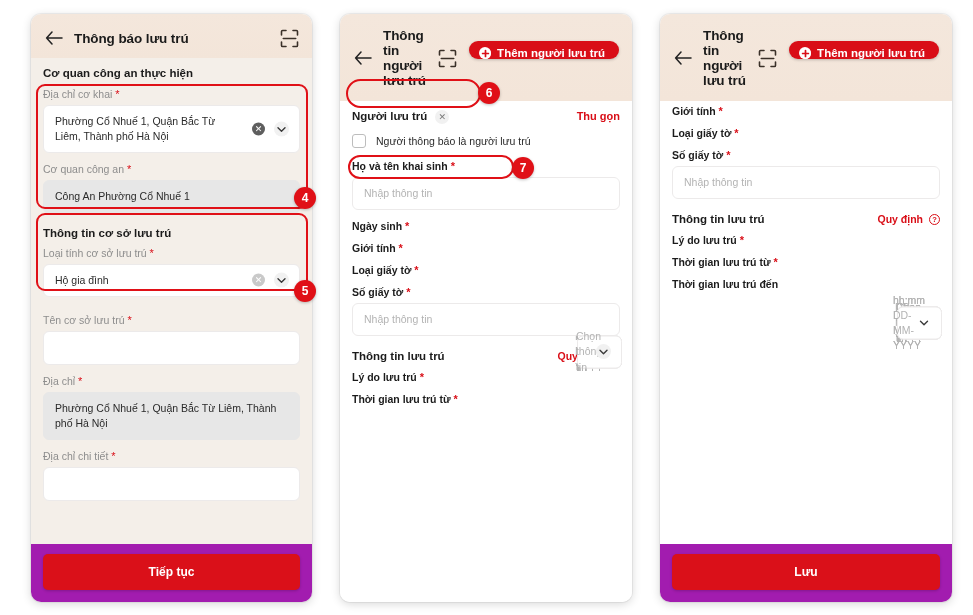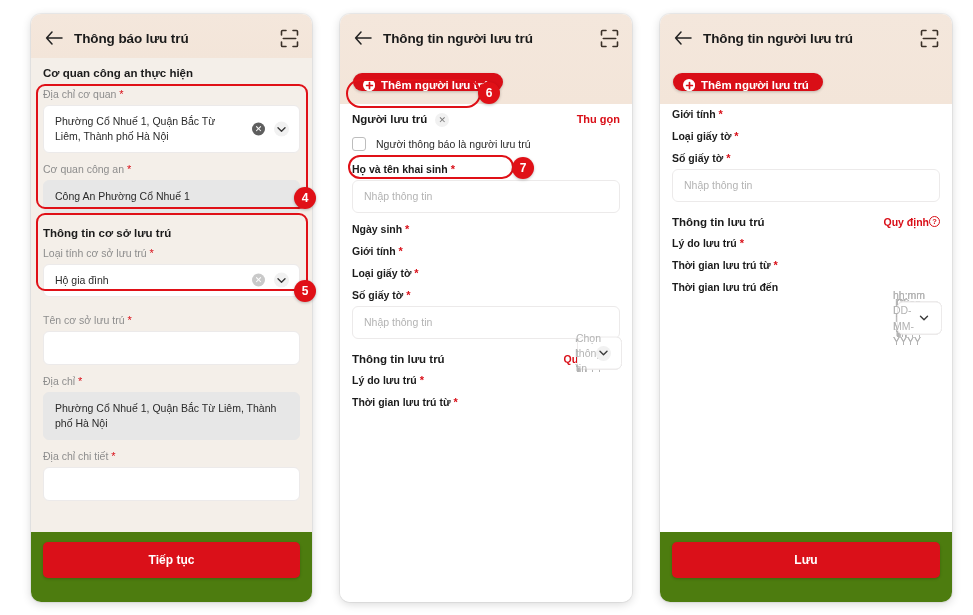--- a/index.html
+++ b/index.html
@@ -47,21 +47,21 @@
   .header-title {
     flex: 1;
     font-size: 13.5px;
     font-weight: bold;
     color: #1b1b1b;
     letter-spacing: -0.1px;
   }
   .scan-icon { width: 19px; height: 19px; flex: 0 0 19px; }
 
   
-  .phone-header.with-action { flex-direction: column; align-items: stretch; gap: 12px; padding-bottom: 13px; }
+  .phone-header.with-action { flex-direction: row; align-items: stretch; gap: 12px; padding-bottom: 13px; }
   .hrow { display: flex; align-items: center; gap: 10px; }
   .add-btn {
     margin-top: 13px;
     align-self: flex-start;
     background: #d90e17;
     color: #fff;
     border-radius: 999px;
     padding: 6px 14px 0 10px;
     font-size: 11.5px;
     font-weight: bold;
@@ -174,33 +174,33 @@
   .cbtext { font-size: 10.5px; color: #2a2a2a; }
 
   
   .sechead {
     display: flex; align-items: center;
     margin: 14px 0 9px 0;
   }
   .sechead .t { font-size: 11.5px; font-weight: bold; color: #1b1b1b; }
   .sechead .l {
     margin-left: auto; color: #d90e17; font-size: 10.5px; font-weight: bold;
-    display: inline-flex; align-items: flex-start; gap: 0;
+    display: inline-flex; align-items: center; gap: 6px;
   }
   .qmark {
     width: 11px; height: 11px; border-radius: 50%;
     border: 1px solid #d90e17; color: #d90e17;
     font-size: 7.5px; line-height: 9px; text-align: center; font-weight: bold;
   }
 
   
   .footer {
     flex: 0 0 auto;
-    background: #4d7c0f;
-    padding: 10px 12px 24px 12px;
+    background: #a21caf;
+    padding: 10px 12px 12px 12px;
   }
   .primary-btn {
     display: block; width: 100%;
     background: #da1019;
     color: #fff;
     text-align: center;
     font-size: 12px; font-weight: bold;
     border-radius: 5px;
     padding: 11px 0;
     box-shadow: 0 1px 3px rgba(0,0,0,.2);
@@ -250,21 +250,21 @@
           </g>
         </svg>
       </div>
     </div>
 
     <div class="body beige">
       <div class="pad">
         <div class="section-title">Cơ quan công an thực hiện</div>
 
         <div class="field">
-          <span class="flabel"><span>Địa chỉ cơ quan</span> <span class="req">*</span></span>
+          <span class="flabel"><span>Địa chỉ cơ khai</span> <span class="req">*</span></span>
           <div class="control">
             <span>Phường Cổ Nhuế 1, Quận Bắc Từ Liêm, Thành phố Hà Nội</span>
             <span class="clear-icon">✕</span>
             <span class="chev circ">
               <svg width="9" height="6" viewBox="0 0 9 6">
                   <path d="M1 1.3 L4.5 4.7 L8 1.3" stroke="#3a3a3a" stroke-width="1.4" fill="none" stroke-linecap="round" stroke-linejoin="round"></path>
                 </svg>
             </span>
           </div>
         </div>

